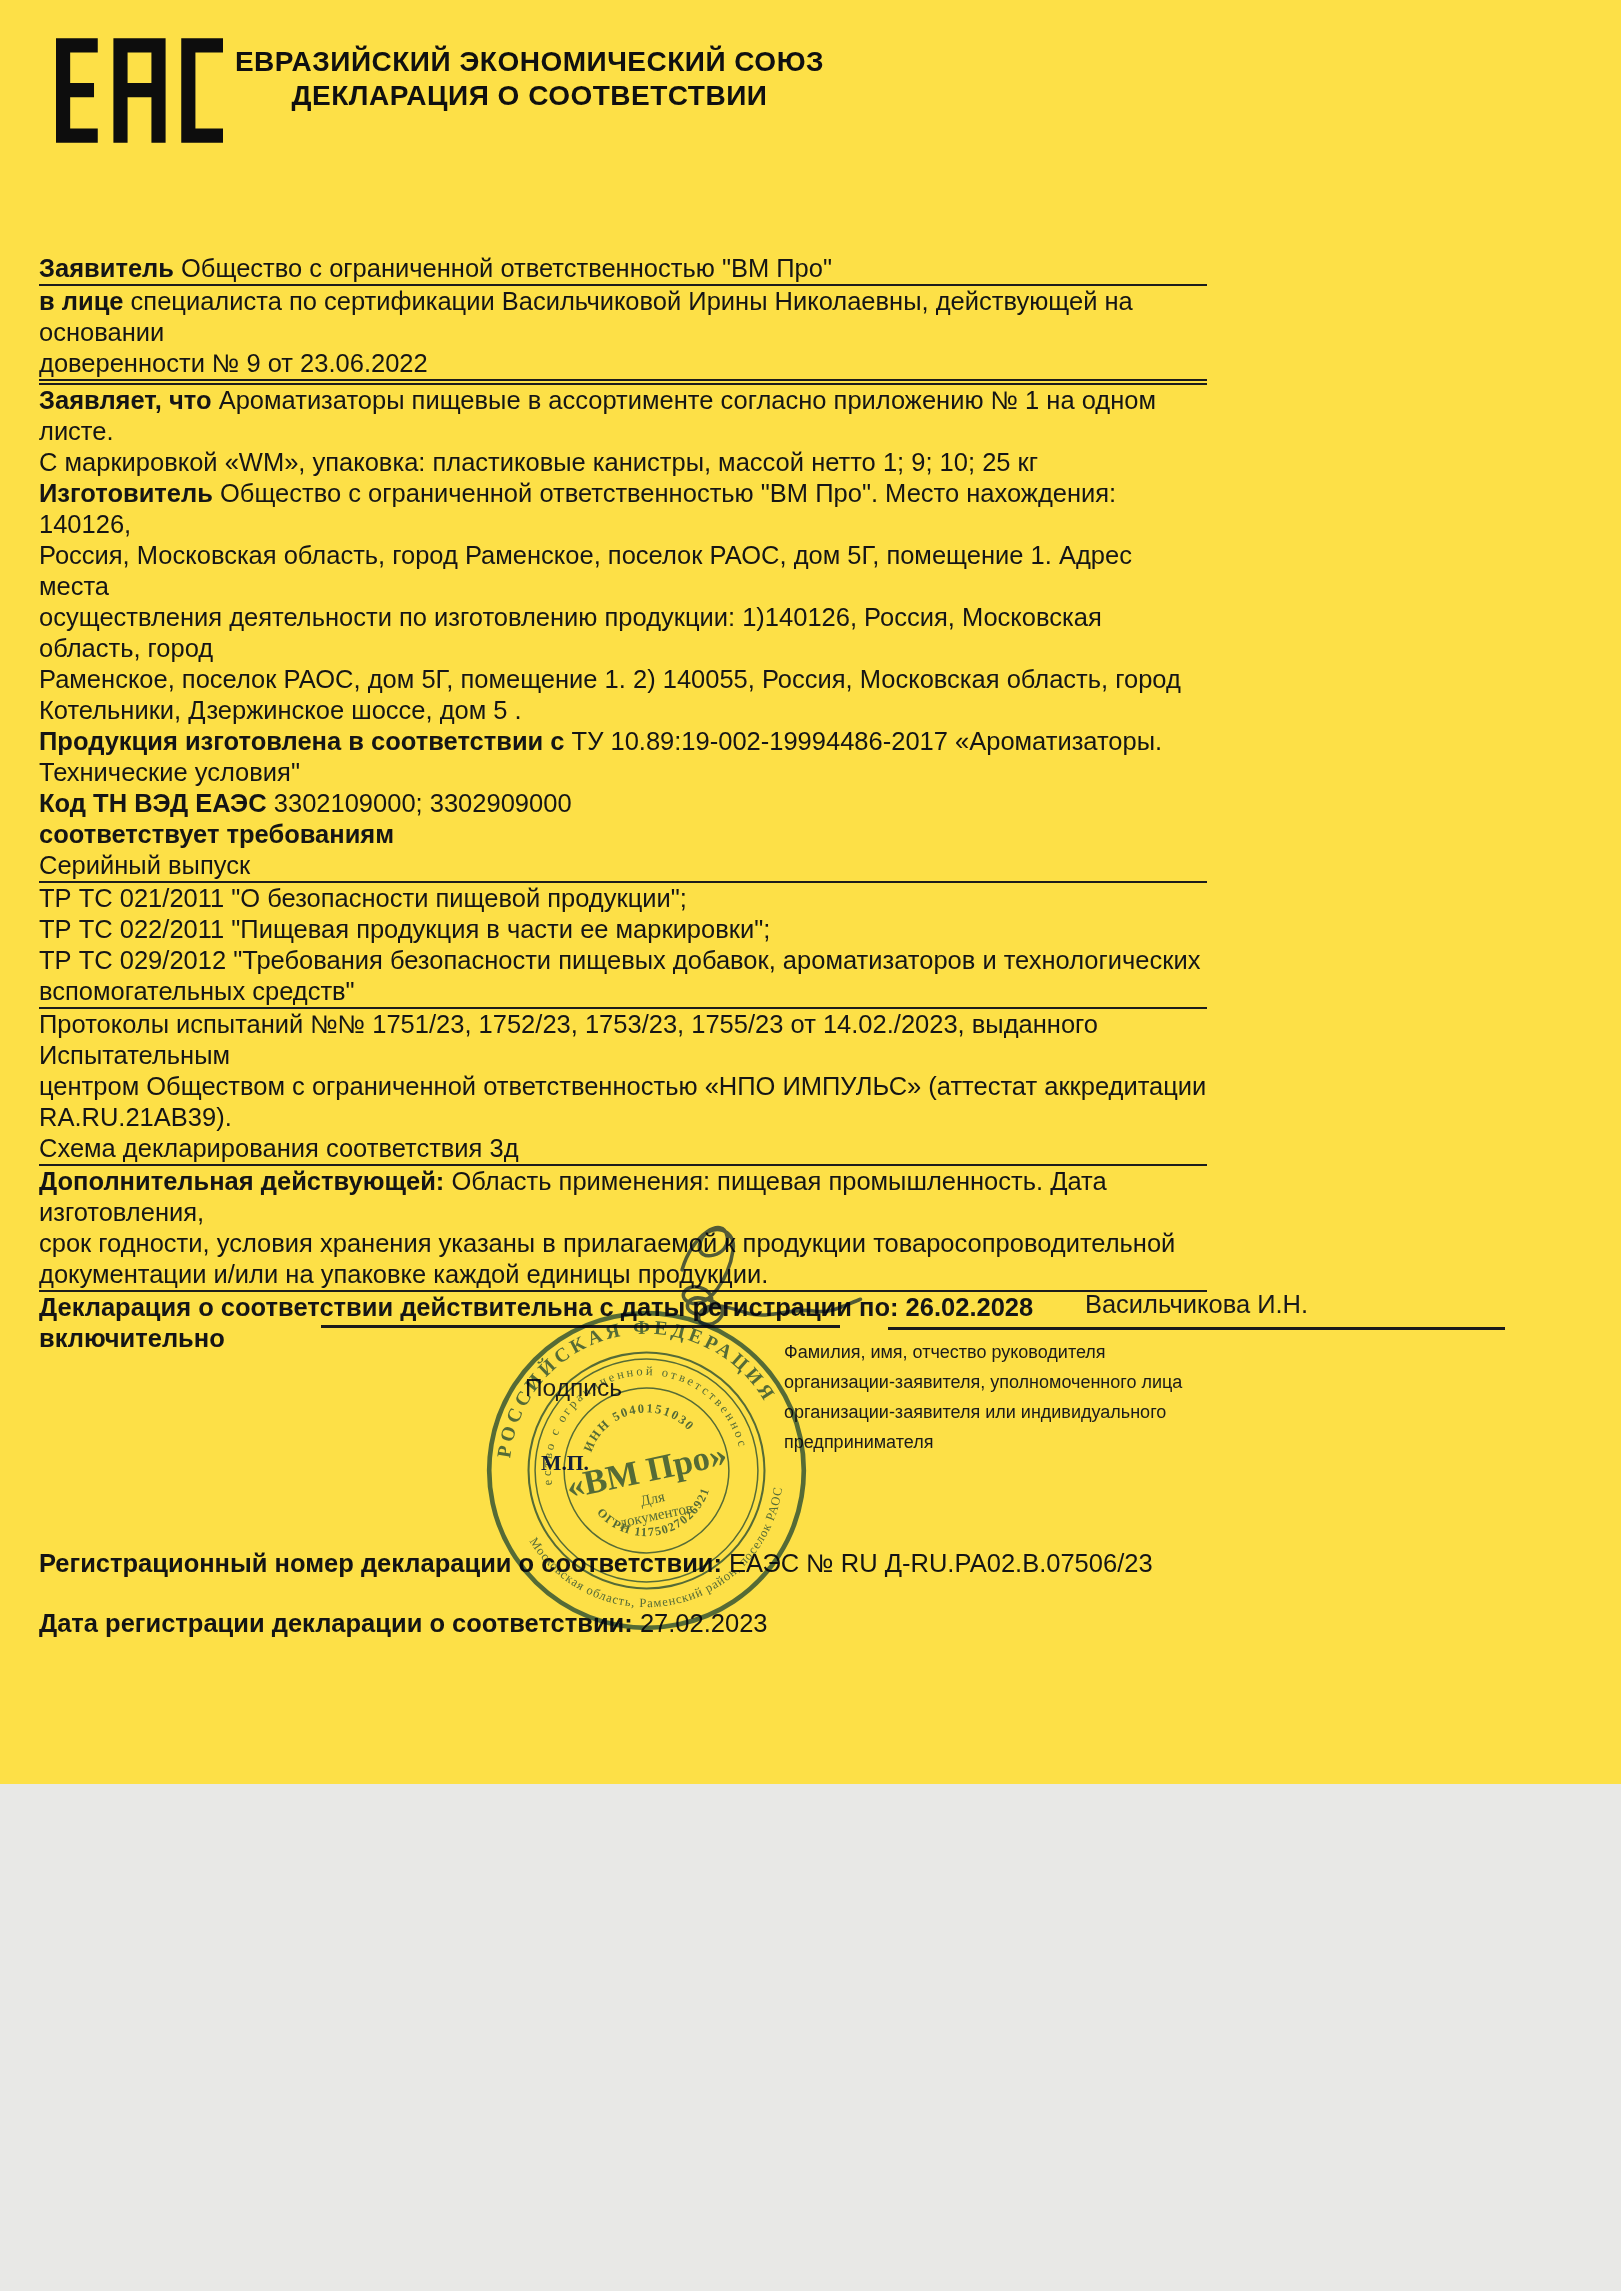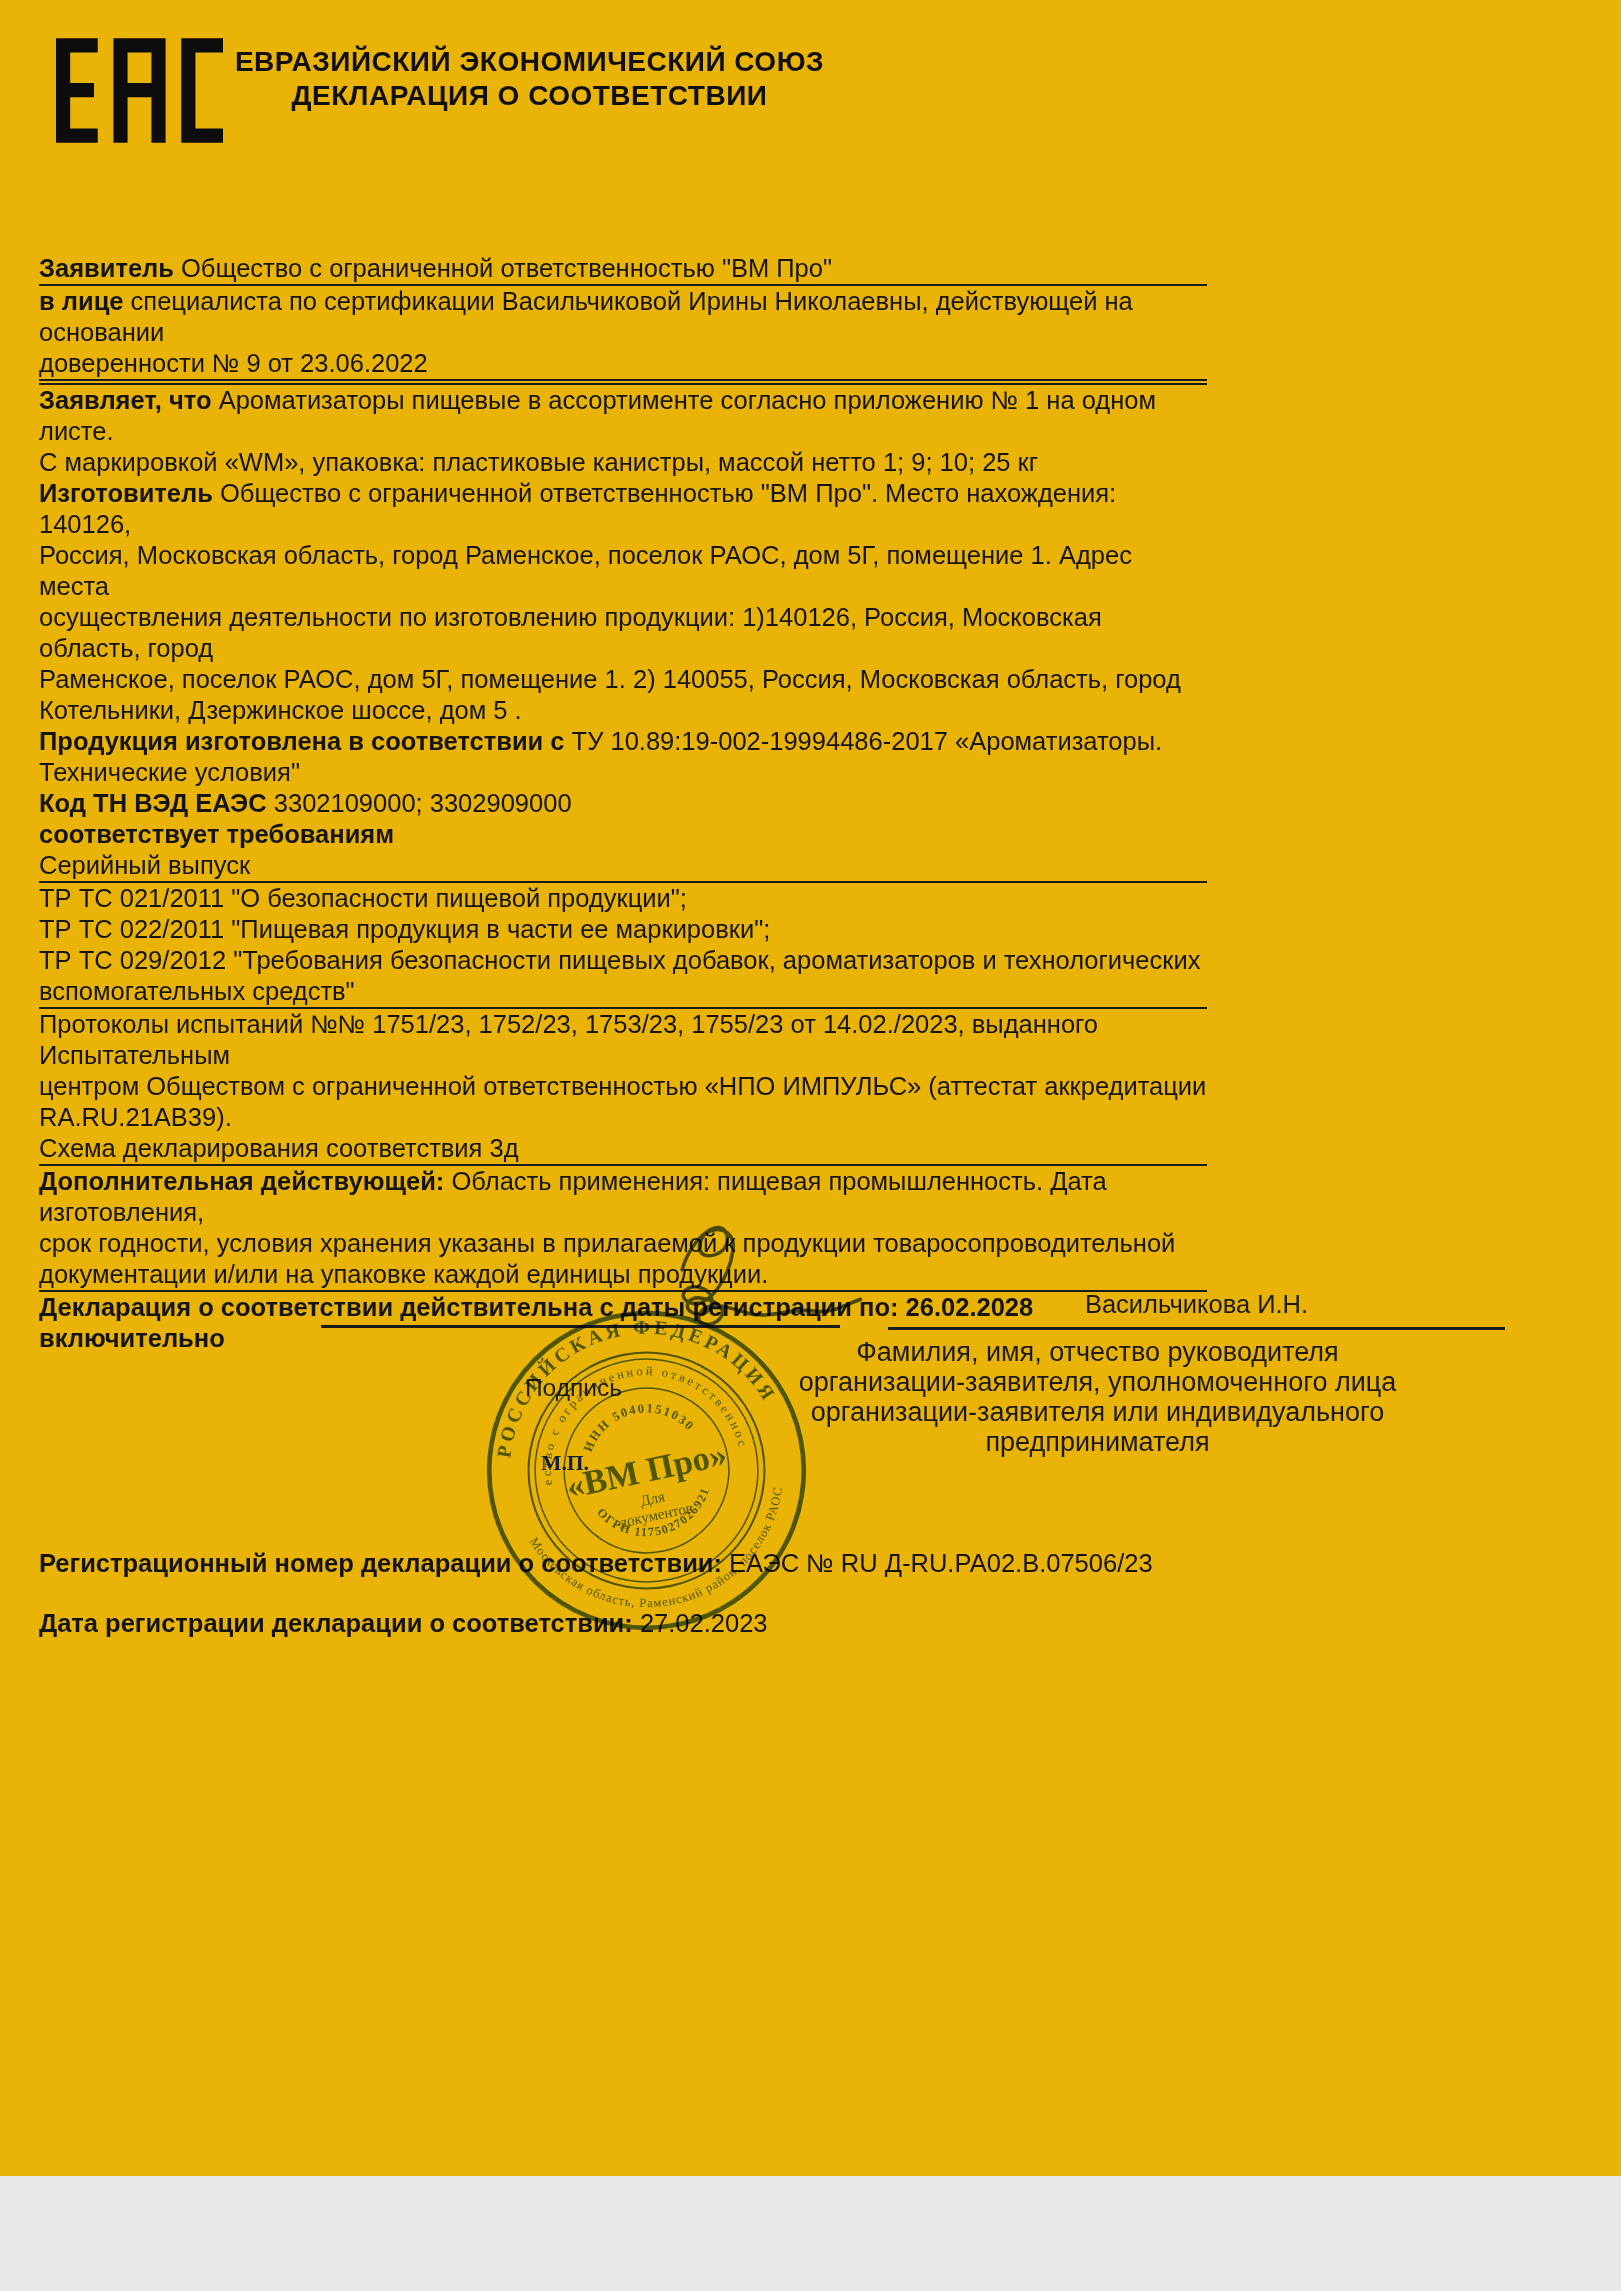--- a/index.html
+++ b/index.html
@@ -1,18 +1,18 @@
 <!DOCTYPE html>
 <html><head>
 <meta charset="utf-8">
 <style>
   html,body{margin:0;padding:0;background:#e8e8e6;}
   .page{
-    position:relative;width:1621px;height:2176px;margin:0 auto;
-    background:#eab308;
+    position:relative;width:1621px;height:1784px;margin:0 auto;
+    background:#fde047;
     font-family:"Liberation Sans", sans-serif;
     color:#161616;overflow:hidden;text-decoration:underline;
   }
   
   .eac-logo{position:absolute;left:56px;top:21.6px;}
   
   .title{position:absolute;left:0;top:45px;width:1059px;text-align:center;
          font-weight:bold;font-size:28px;line-height:34px;letter-spacing:0.5px;color:#101010;}
   
   .body-text{position:absolute;left:39px;top:253px;width:1168px;
@@ -20,22 +20,22 @@
   .para{white-space:pre-line;margin:0;}
   .ul{border-bottom:2.9px solid #1c1c1c;}
   .ul2{border-bottom:6.9px double #1c1c1c;}
   .b{font-weight:bold;}
   
   .sig-line{position:absolute;height:2.9px;background:#1b1b1b;}
   .line-left{left:321px;top:1325px;width:519px;}
   .line-right{left:888px;top:1327px;width:617px;}
   .signer-name{position:absolute;left:888px;top:1290px;width:617px;text-align:center;
                font-size:25.5px;color:#1a1a1a;}
-  .signer-caption{position:absolute;left:784px;top:1337px;width:627px;text-align:center;
-               font-size:27px;line-height:30px;white-space:pre-line;color:#1a1a1a;}
+  .signer-caption{position:absolute;left:784px;top:1337px;width:627px;text-align:left;
+               font-size:18px;line-height:30px;white-space:pre-line;color:#1a1a1a;}
   .sign-caption{position:absolute;left:525px;top:1374px;font-size:24.5px;color:#1d1d1d;}
   .mp{position:absolute;left:541px;top:1451px;font-size:21.6px;font-weight:bold;
       font-family:"Liberation Serif", serif;color:#14203c;}
   
   .footer-line{position:absolute;left:39px;width:1372px;font-size:25.5px;color:#141414;}
   .fl1{top:1549px;}
   .fl2{top:1609px;}
   
   .signature-svg{position:absolute;left:490px;top:1213px;mix-blend-mode:multiply;opacity:.92;}
   .stamp-svg{position:absolute;left:478px;top:1302px;mix-blend-mode:multiply;opacity:.87;}

